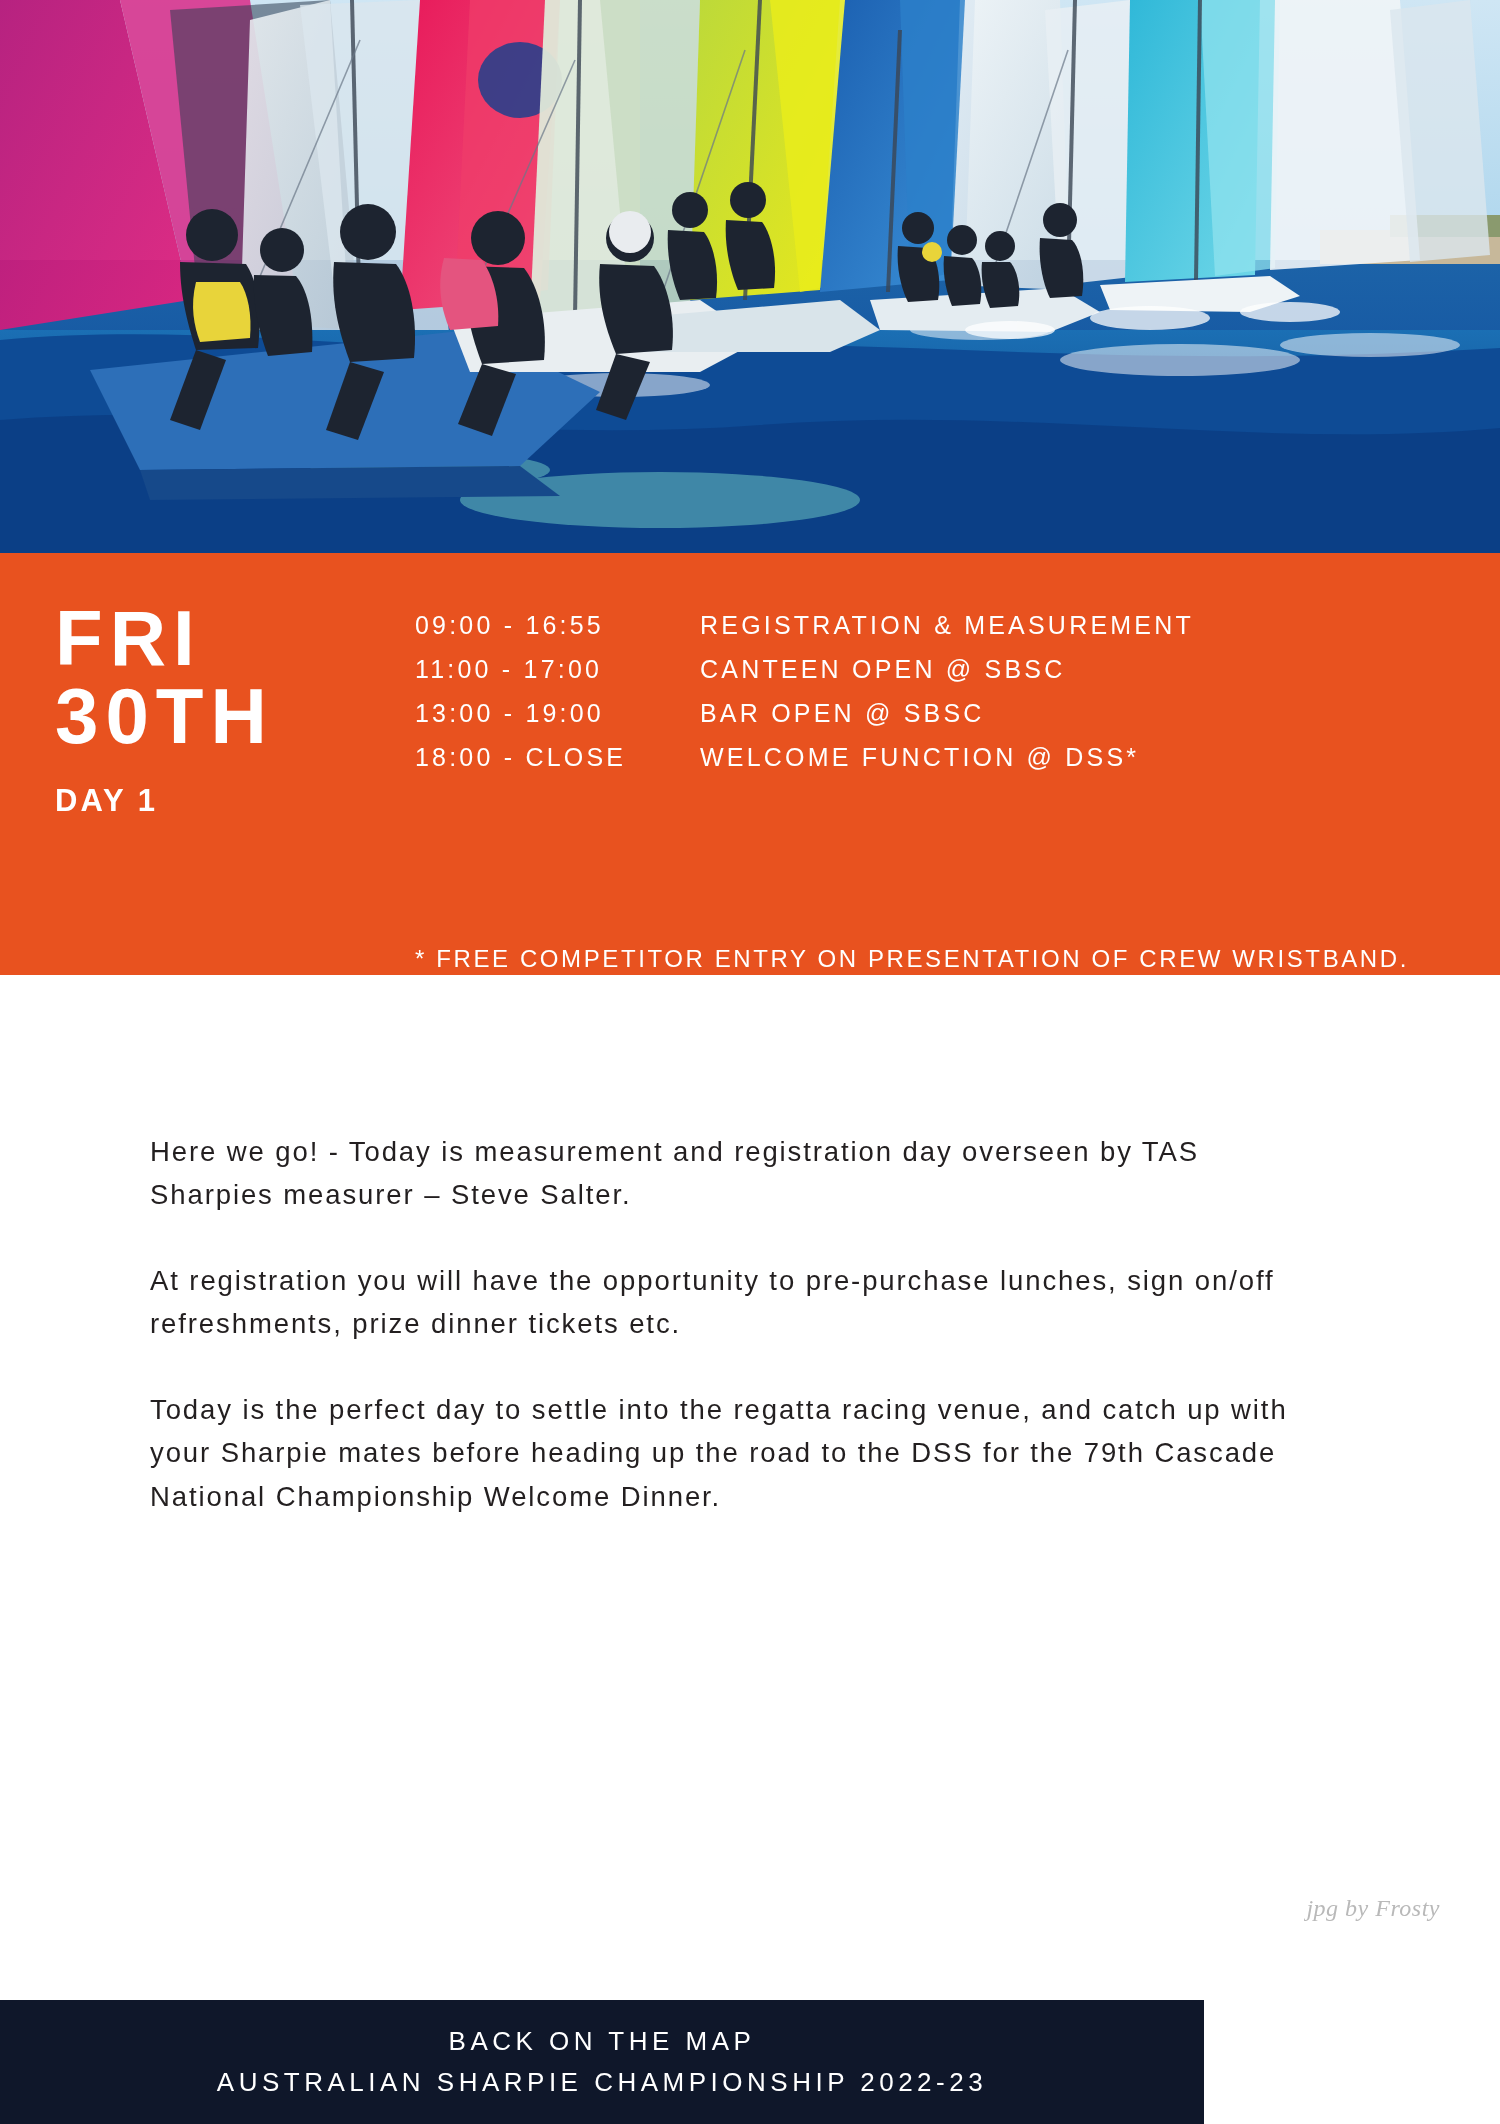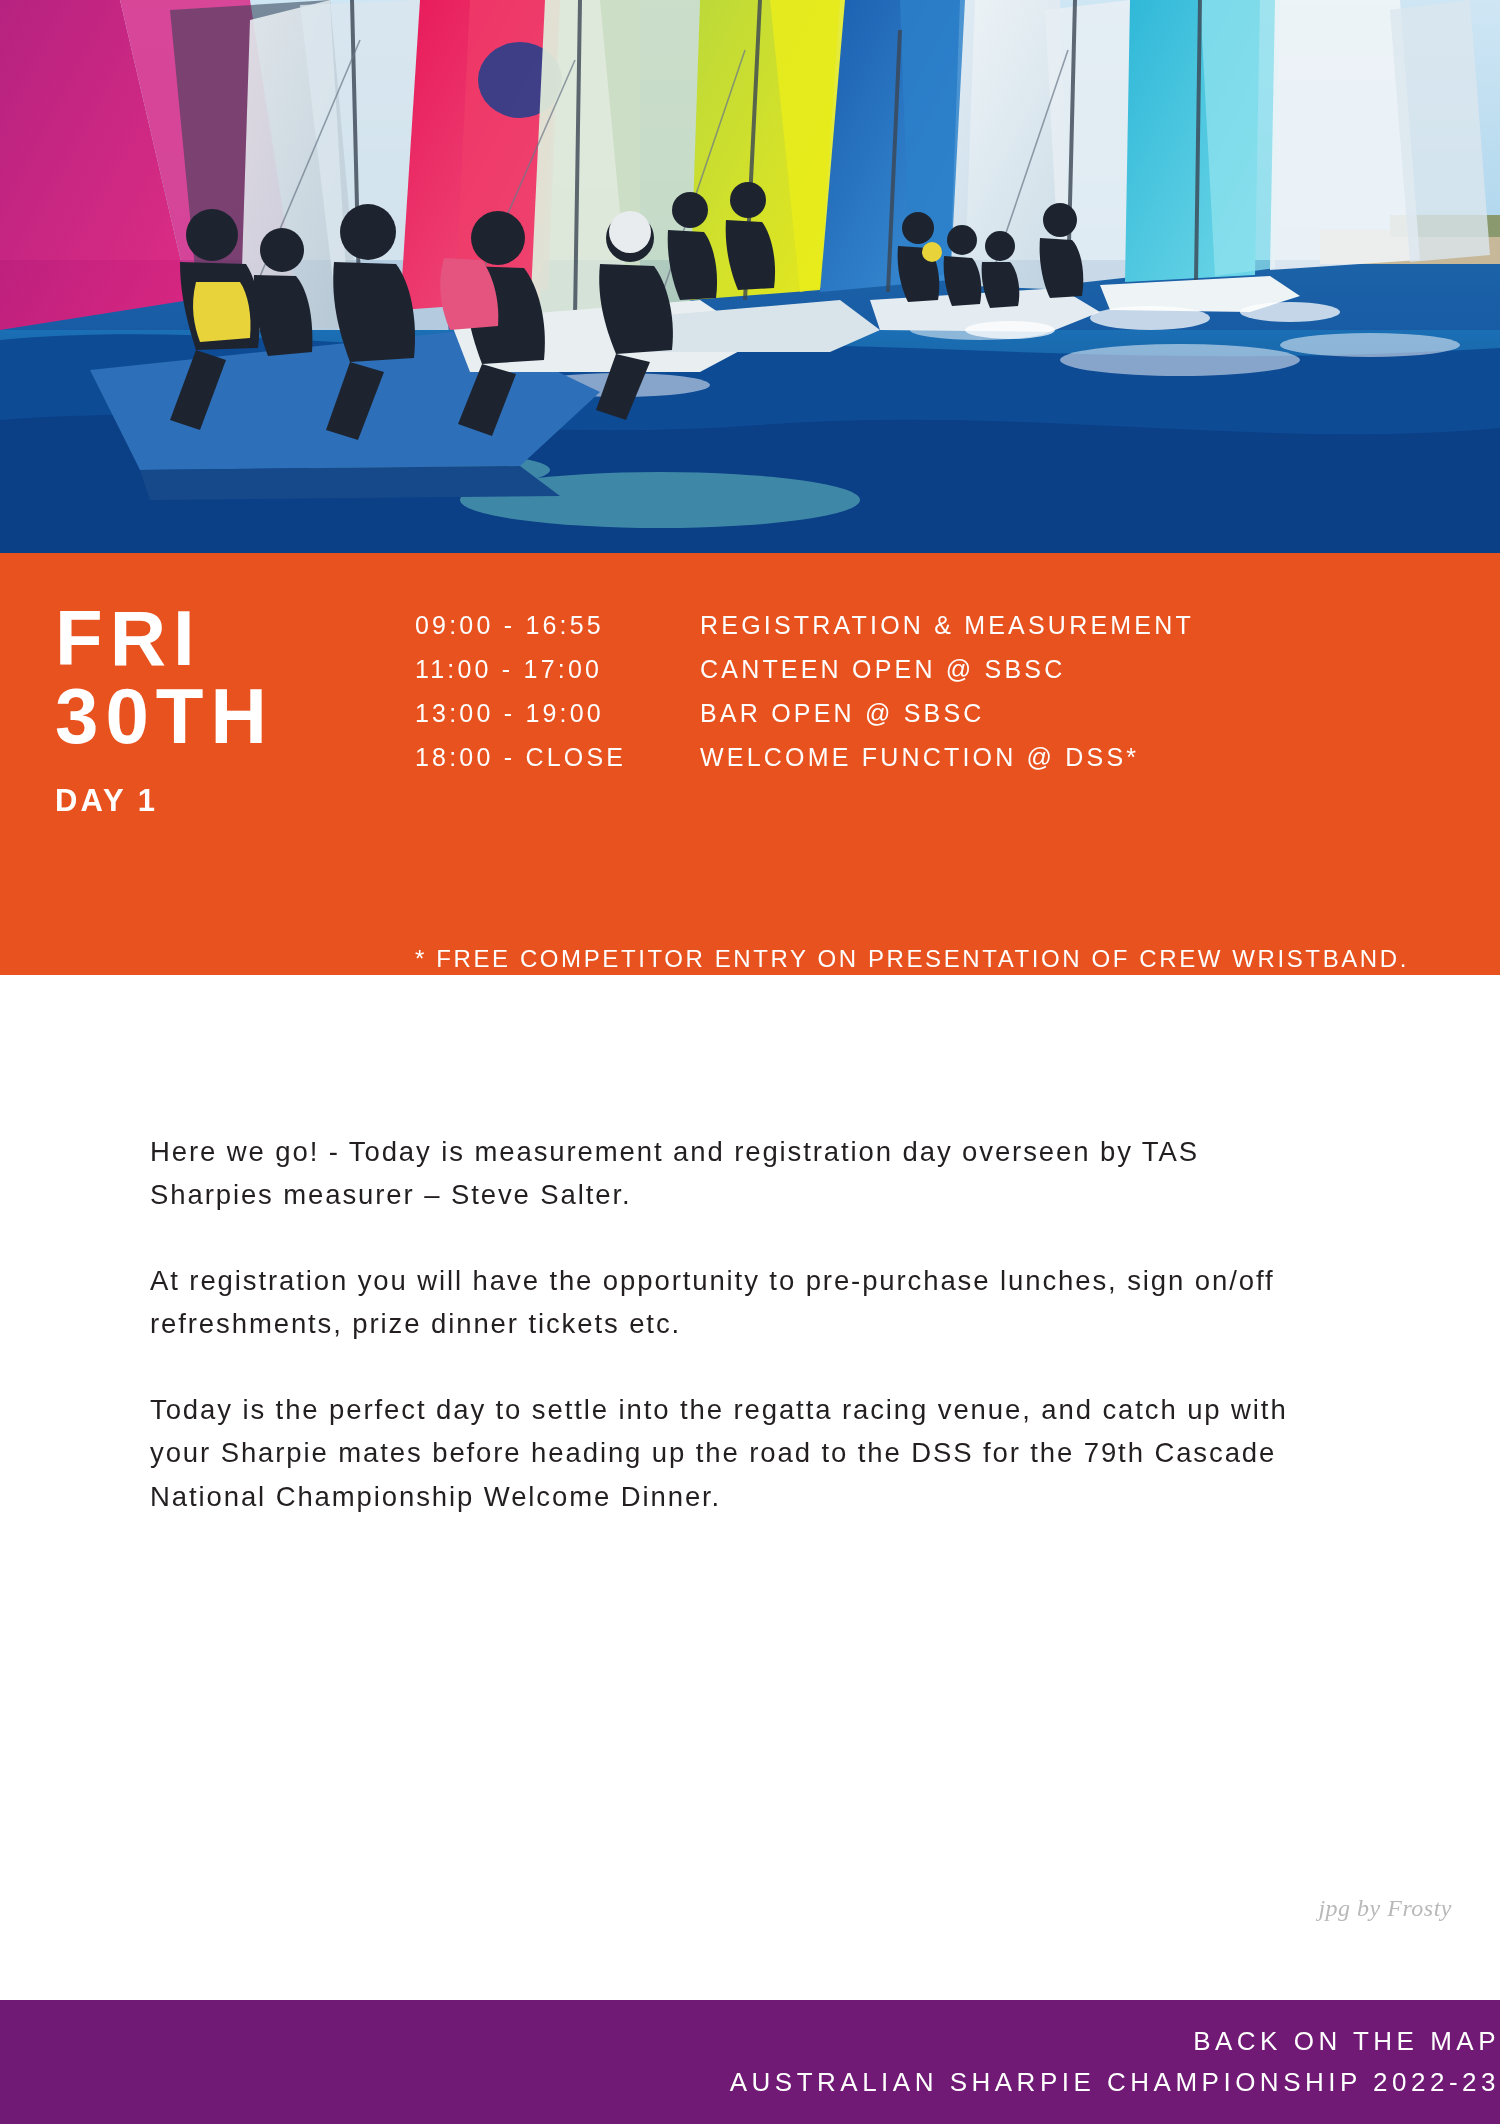--- a/index.html
+++ b/index.html
@@ -111,40 +111,40 @@
   }
   .body-copy p {
     margin: 0 14px 42px 0;
     color: #231f20;
     font-size: 27.5px;
     letter-spacing: 1.9px;
     line-height: 1.58;
   }
   .credit {
     position: absolute;
-    right: 48px;
+    right: 60px;
     top: 1895px;
     color: #b9b9b9;
     font-size: 24px;
     font-style: italic;
     font-family: "Liberation Serif", serif;
     letter-spacing: 0.5px;
   }
 
   
   .footer {
     position: absolute;
     left: 0;
     bottom: 0;
-    width: 1500px;
+    width: 1204px;
     height: 124px;
-    background: #701a75;
+    background: #0f172a;
     display: flex;
     flex-direction: column;
-    align-items: flex-end;
+    align-items: center;
     justify-content: center;
   }
   .footer-line1 {
     color: #ffffff;
     font-size: 26px;
     letter-spacing: 4.5px;
     margin-bottom: 10px;
   }
   .footer-line2 {
     color: #ffffff;

